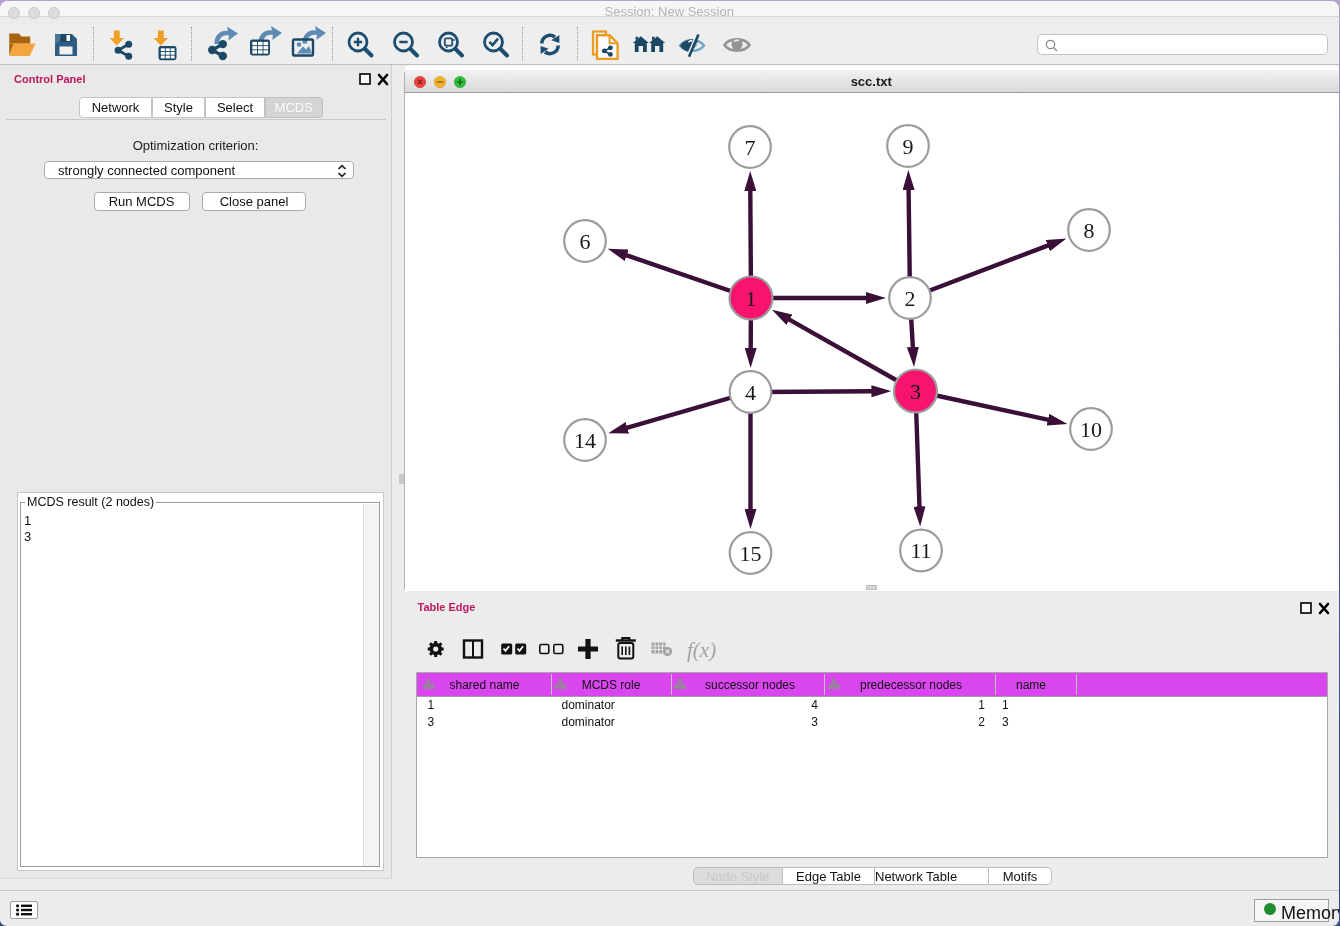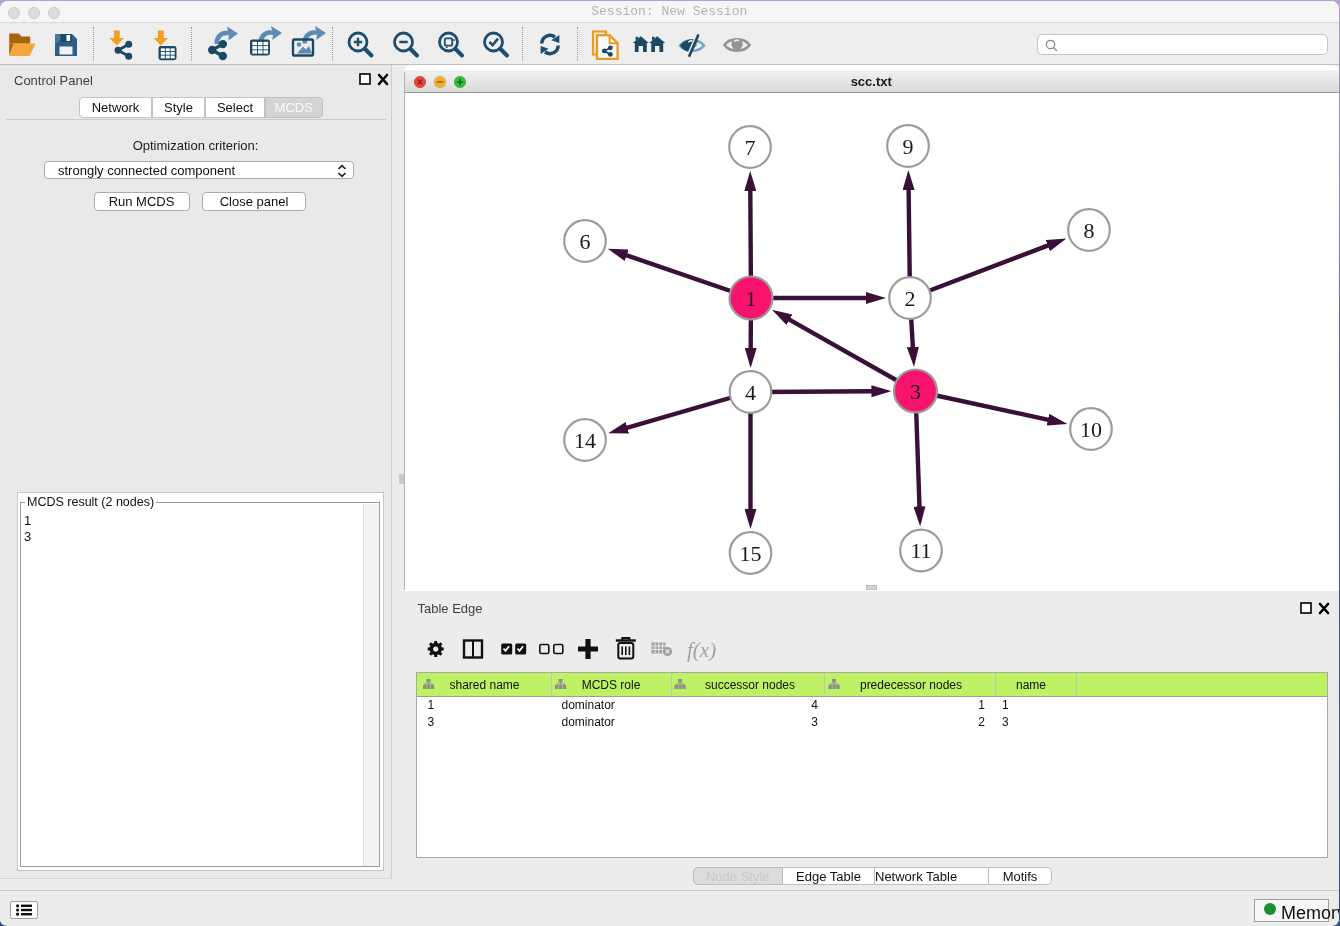--- a/index.html
+++ b/index.html
@@ -3,37 +3,37 @@
 <meta charset="utf-8">
 <style>
   * { margin:0; padding:0; box-sizing:border-box; }
   html,body { width:1340px; height:926px; overflow:hidden; }
   body { font-family:"Liberation Sans",sans-serif;
          background:linear-gradient(180deg,#b4a1d1 0%,#9f94c8 10%,#7d7ab6 25%,#56588f 42%,#46518b 62%,#2b4a8c 100%); }
   .abs { position:absolute; }
   #win { position:absolute; left:0; top:1px; width:1338.5px; height:925px;
          background:#ececec; border-radius:8px 8px 7px 7px; overflow:hidden; }
   
-  #titlebar { position:absolute; left:0; top:0; width:100%; height:22px;
-              background:#f6f6f6; border-bottom:1px solid #d8d8d8;font-family:Liberation Mono, monospace; }
+  #titlebar { position:absolute; left:0; top:0; width:100%; height:16px;
+              background:#f6f6f6; border-bottom:1px solid #d8d8d8; }
   .tdot { position:absolute; top:5.5px; width:12px; height:12px; border-radius:50%;
           background:#dcdcdc; border:1px solid #c9c9c9; }
   #ttext { position:absolute; top:3px; left:0; width:100%; text-align:center;
            font-size:13px; color:#b4b4b4; }
   
   #toolbar { position:absolute; left:0; top:23px; width:100%; height:41px;
              background:#eeeeee; border-bottom:1px solid #bfbfbf; }
   .sep { position:absolute; top:3px; height:34px; width:0;
          border-left:1px dotted #9a9a9a; }
   #searchbox { position:absolute; left:1037px; top:10px; width:291px; height:21px;
                background:#fff; border:1px solid #c4c4c4; border-radius:5px; }
   
   #cpanel { position:absolute; left:0; top:64px; width:391.5px; height:813.5px;
             background:#e9e9e9; border-right:1px solid #cfcfcf; border-bottom:1px solid #d6d6d6; }
-  .ptitle { font-size:13px; color:#404040; }
+  .ptitle { font-size:11px; color:#be185d;font-weight:bold; }
   .tab { position:absolute; top:31.5px; height:21px; background:#fff; border:1px solid #c3c3c3;
          font-size:13px; color:#111; text-align:center; line-height:19px; }
   
   #netwin { position:absolute; left:404px; top:64px; width:934.5px; height:525.5px;
             border-radius:6px 6px 0 0; overflow:hidden; background:#fff; }
   #nettitle { position:absolute; left:0; top:5px; width:100%; height:23px;
               background:linear-gradient(180deg,#f2f2f2,#d9d9d9);
               border-bottom:1px solid #9b9b9b; }
   
   #tpanel { position:absolute; left:404px; top:590px; width:934.5px; height:299.5px;
@@ -337,21 +337,21 @@
       <g transform="translate(257,18)" opacity="0.95">
         <rect x="-9.5" y="-6.5" width="14" height="11" fill="#9d9d9d"></rect>
         <path d="M-9.5,-3 L4.5,-3 M-9.5,0.5 L4.5,0.5 M-6,-6.5 L-6,4.5 M-2.2,-6.5 L-2.2,4.5 M1.6,-6.5 L1.6,4.5" stroke="#ececec" stroke-width="1"></path>
         <circle cx="6.5" cy="2.5" r="4.6" fill="#9d9d9d"></circle>
         <path d="M4.6,0.6 L8.4,4.4 M8.4,0.6 L4.6,4.4" stroke="#ececec" stroke-width="1.3"></path>
       </g>
 
       <text transform="translate(283,25.5)" font-family="'Liberation Serif',serif" font-style="italic" font-size="21px" fill="#a2a2a2">f(x)</text>
     </svg>
     <div id="tablebox" class="abs" style="left:11.5px;top:81px;width:912px;height:186px;background:#fff;border:1px solid #a8a8a8;">
-      <div class="abs" style="left:0;top:0;width:100%;height:23.5px;background:#bef264;border-bottom:1px solid #9e9e9e;font-size:12px;color:#111;">
+      <div class="abs" style="left:0;top:0;width:100%;height:23.5px;background:#d946ef;border-bottom:1px solid #9e9e9e;font-size:12px;color:#111;">
         <svg class="abs" style="left:0;top:0" width="910" height="23" viewBox="0 0 910 23">
           <g stroke="#c2c2c2">
               <path d="M134.5,1 L134.5,22 M254.5,1 L254.5,22 M407.5,1 L407.5,22 M578.5,1 L578.5,22 M659.5,1 L659.5,22"></path>
             </g>
           <g fill="#8d8d8d">
             <g transform="translate(6,6)">
                 <rect x="3.5" y="0" width="4" height="3.5"></rect>
                 <rect x="0" y="6" width="3.4" height="4"></rect>
                 <rect x="3.9" y="6" width="3.4" height="4"></rect>
                 <rect x="7.8" y="6" width="3.4" height="4"></rect>

